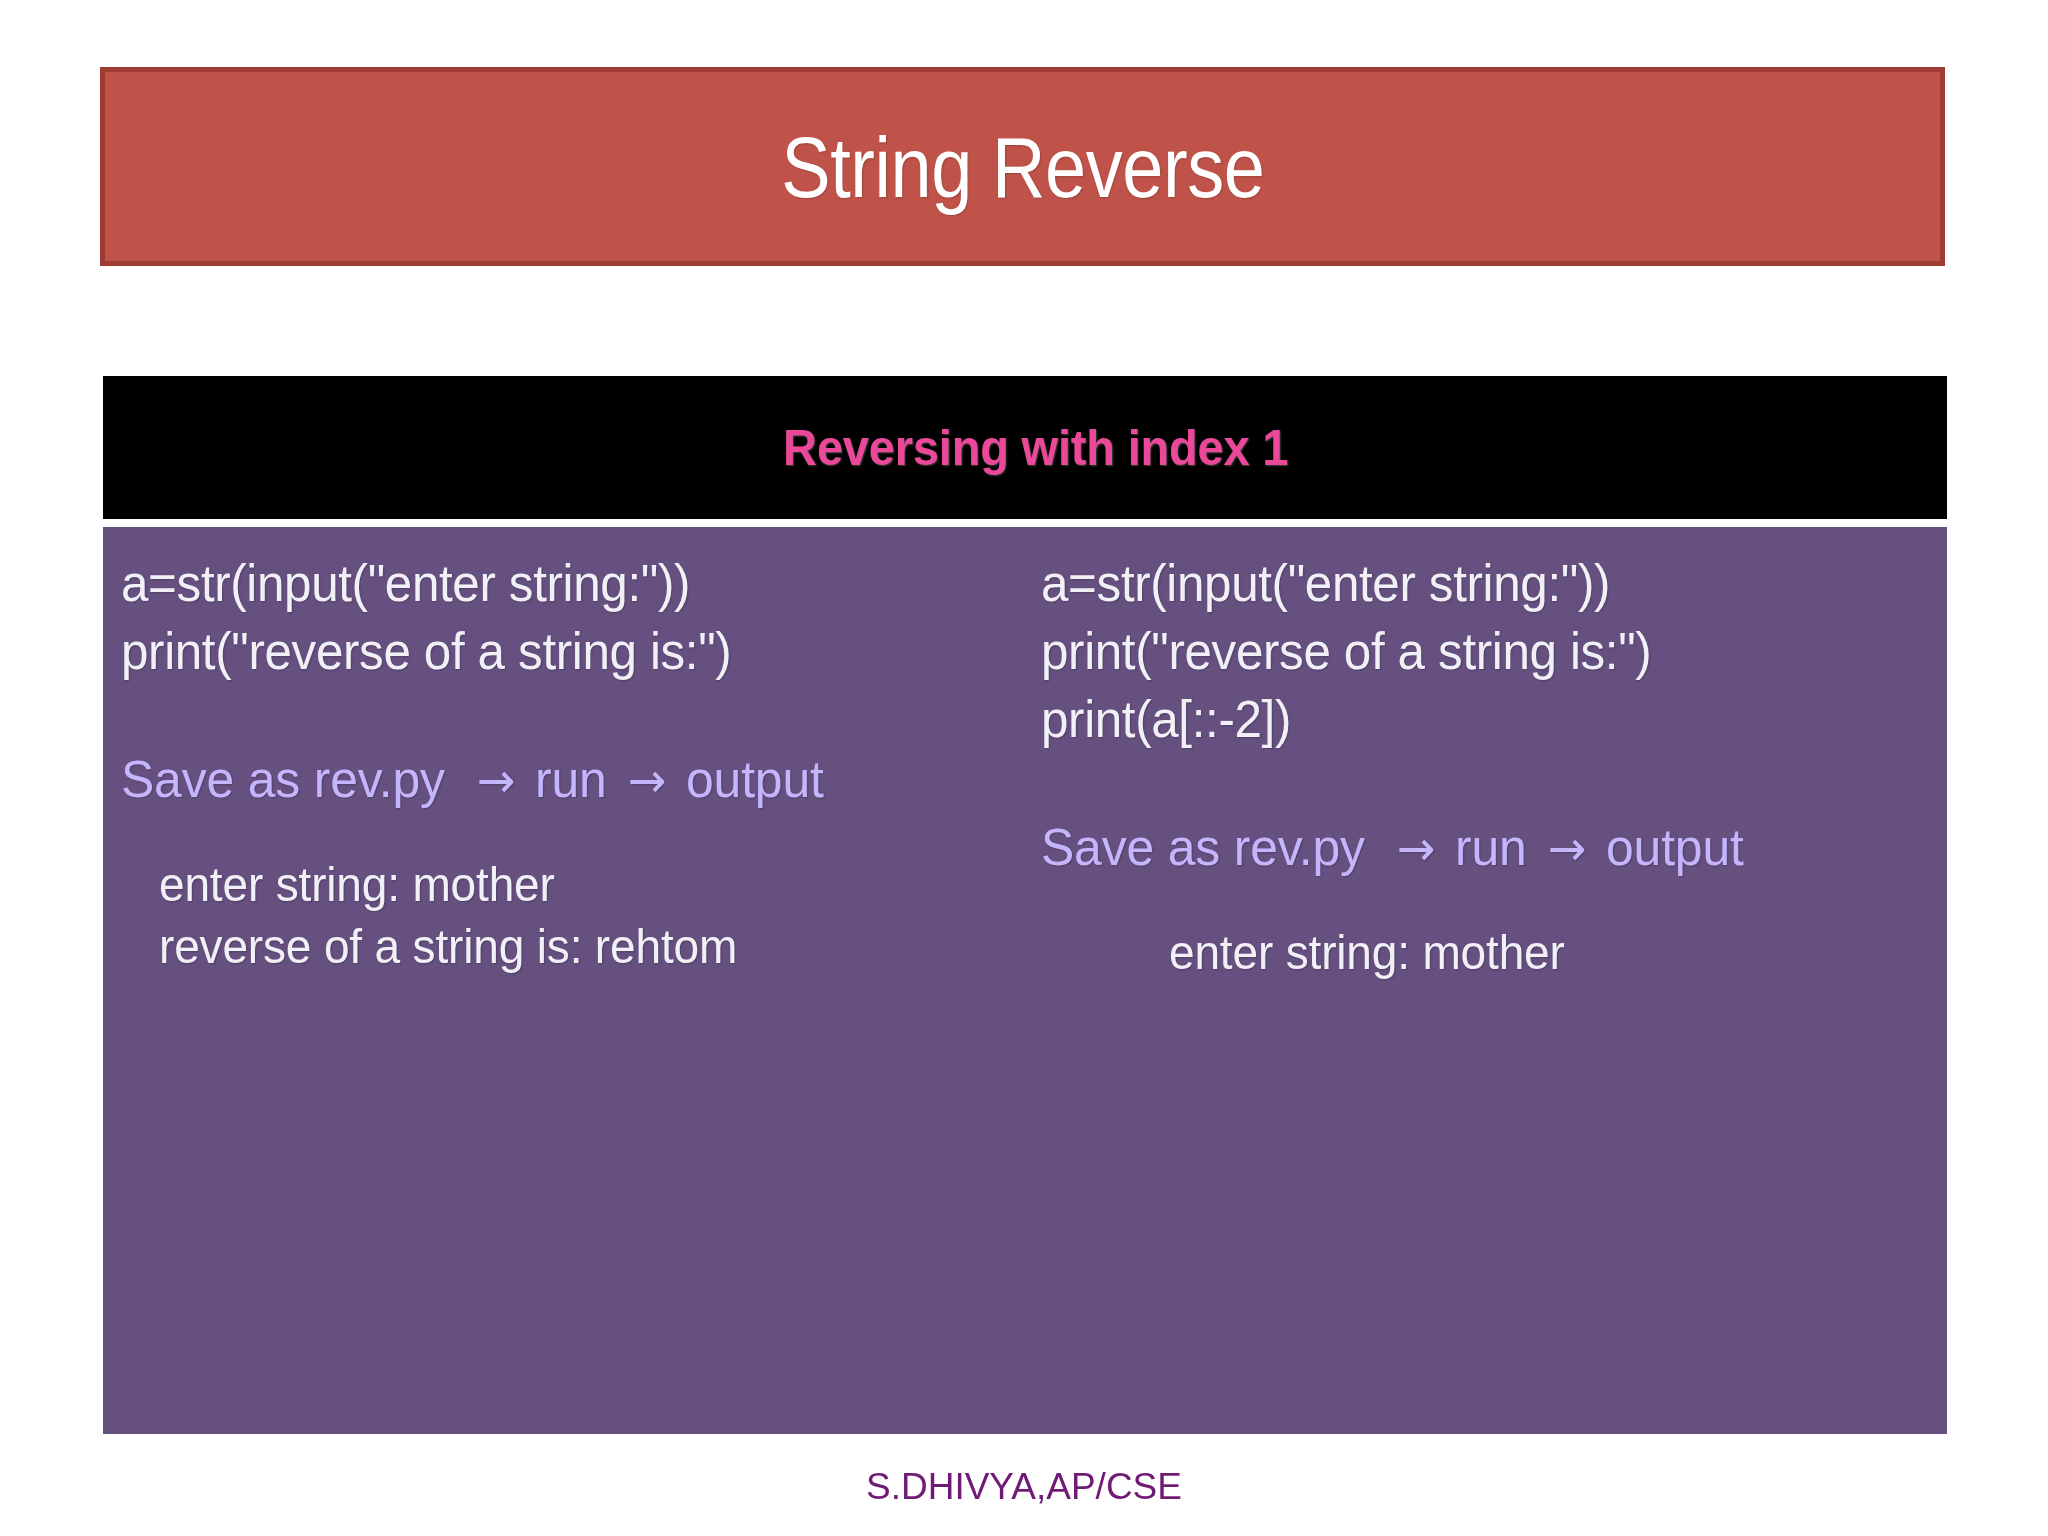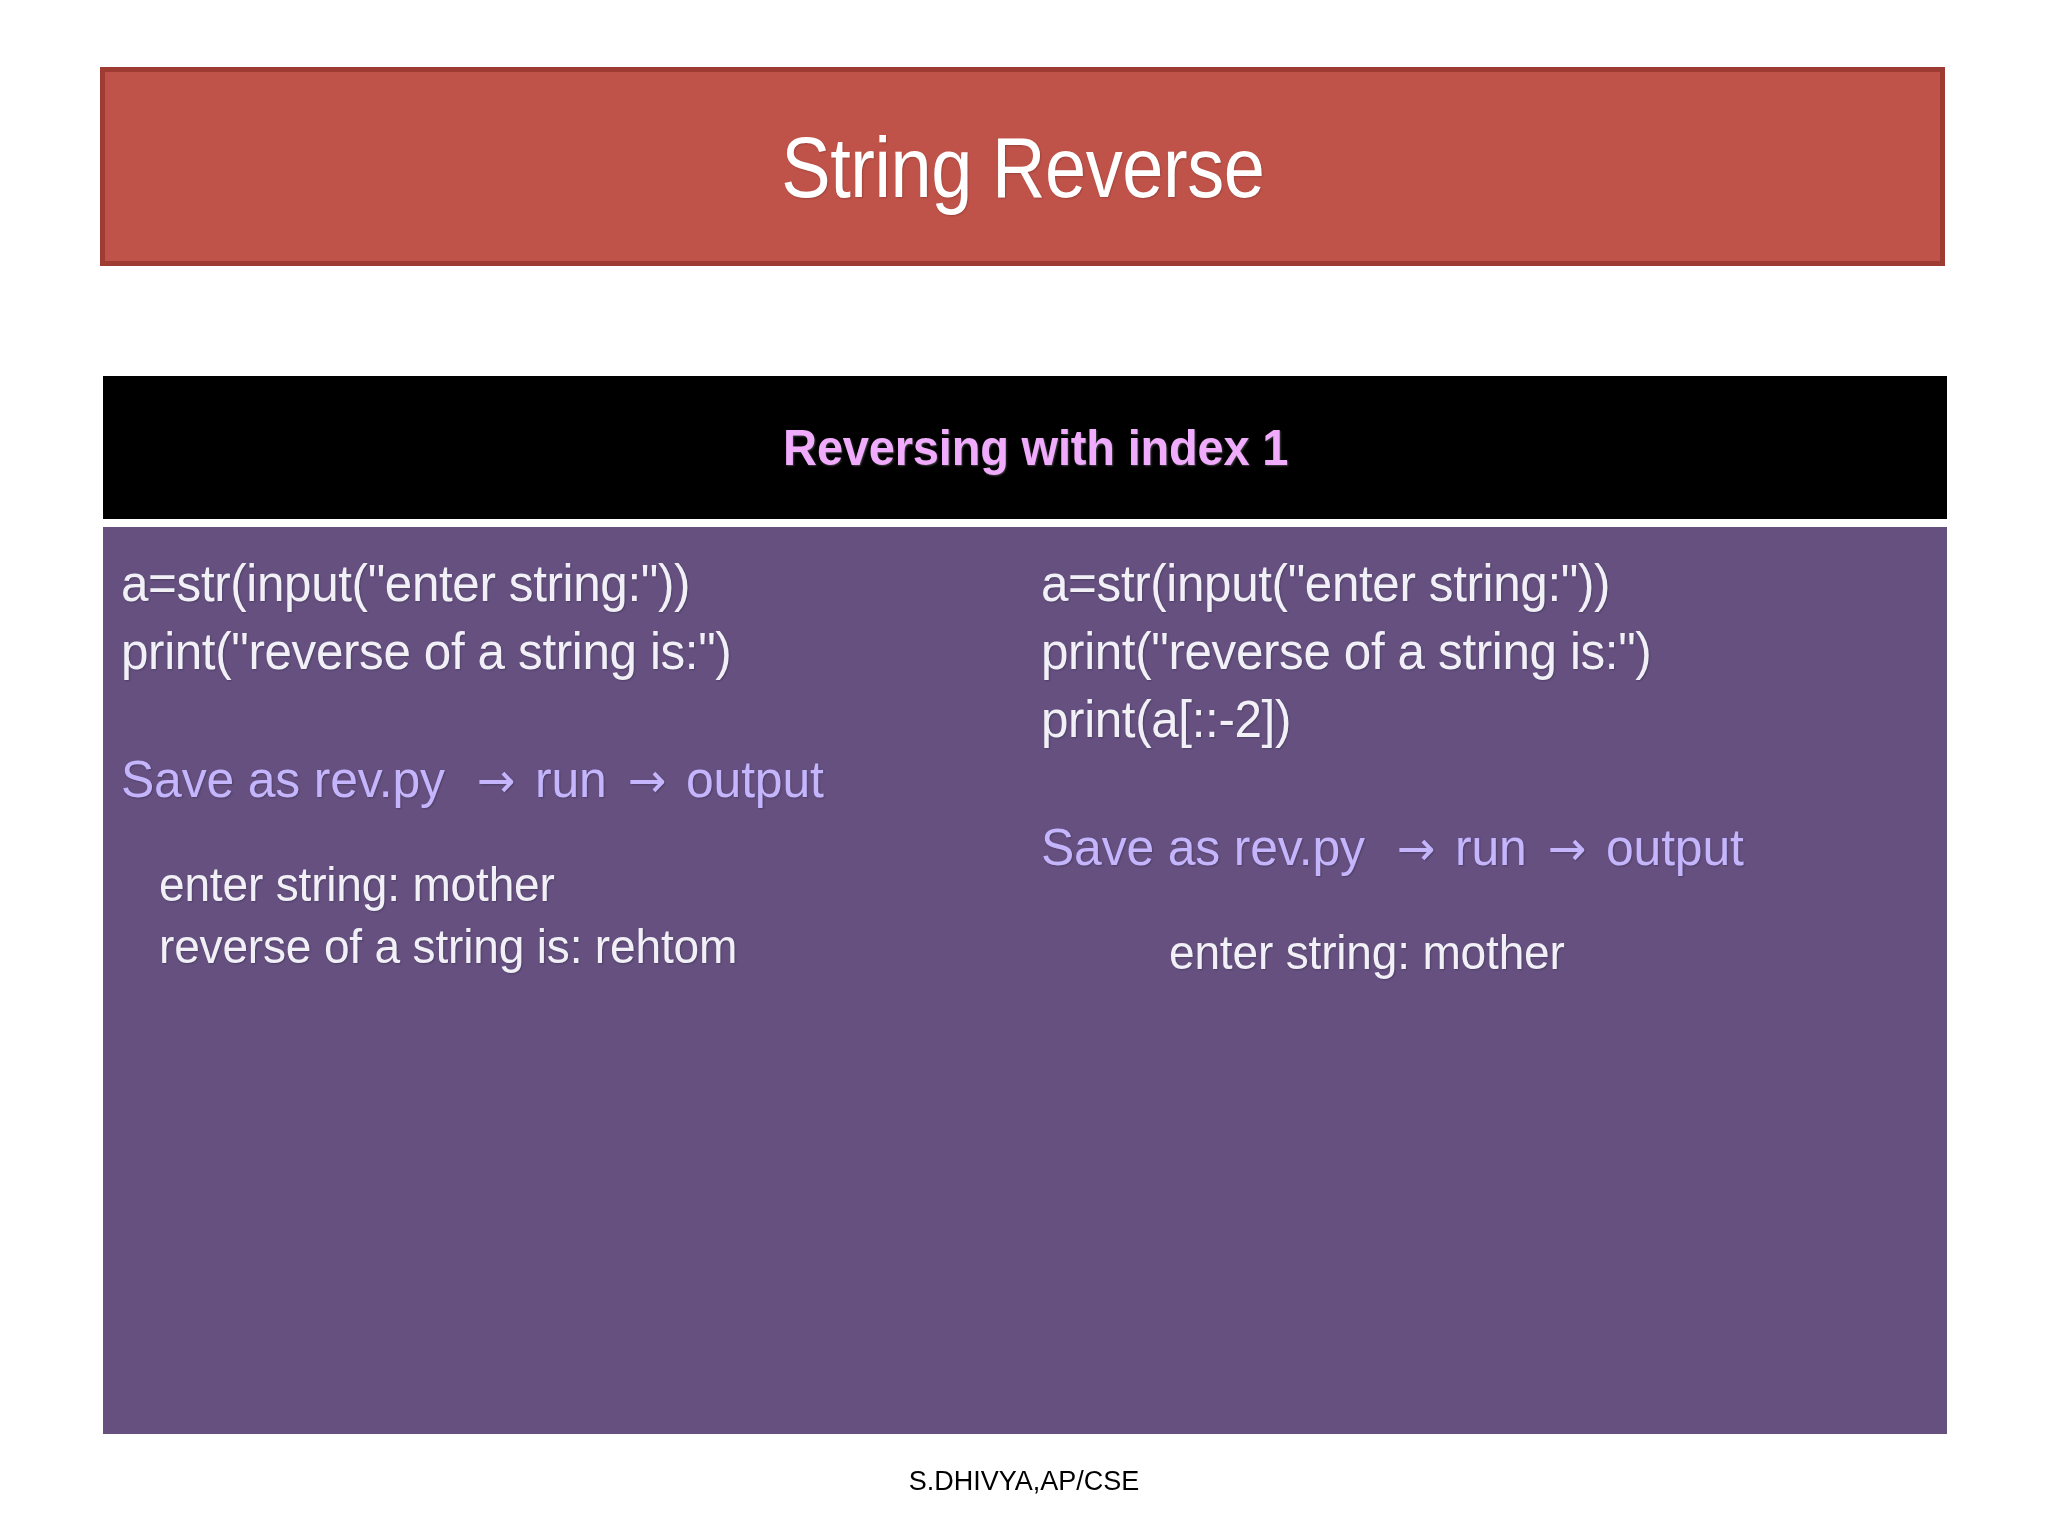--- a/index.html
+++ b/index.html
@@ -54,21 +54,21 @@
   .table-head-row {
     display: flex;
     height: 143px;
     background: #000000;
   }
   .head-cell {
     flex: 1 1 50%;
     display: flex;
     align-items: center;
     justify-content: center;
-    color: #f0abfc;
+    color: #ec4899;
     font-size: 50px;
     font-weight: bold;
     letter-spacing: -0.2px;
     transform: none;
     white-space: nowrap;
     text-shadow: 1px 1px 2px rgba(255,255,255,0.25);
     padding-left: 22px;
   }
   .head-cell span {
     display: inline-block;
@@ -134,22 +134,22 @@
   }
   .out-line span { display: inline-block; transform: scaleX(0.96); transform-origin: left center; }
 
   
   #footer {
     position: absolute;
     left: 0;
     top: 1466px;
     width: 2048px;
     text-align: center;
-    color: #000000;
-    font-size: 27px;
+    color: #701a75;
+    font-size: 37px;
     letter-spacing: 0px;
   }
 </style>
 </head>
 <body>
 
 <div id="title-banner">
   <div id="title-text">String Reverse</div>
 </div>
 

